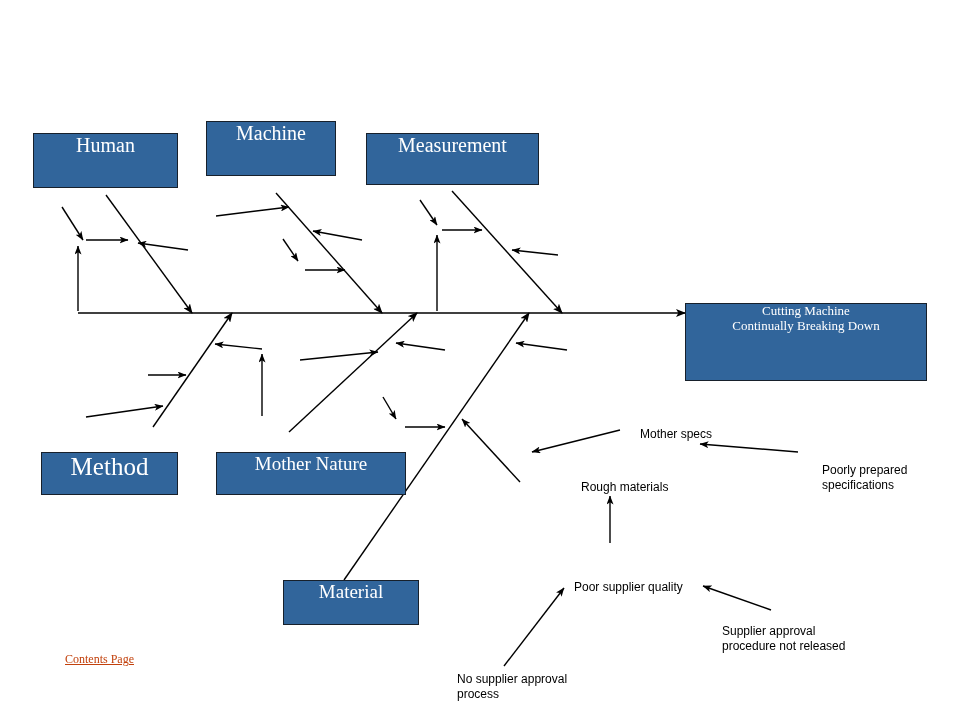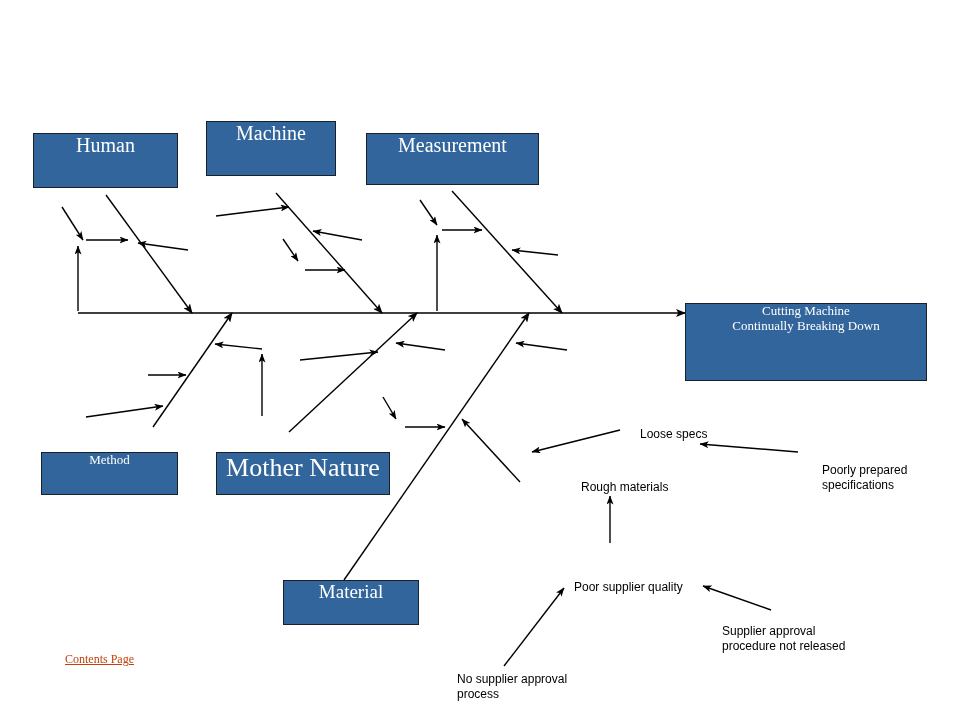--- a/index.html
+++ b/index.html
@@ -117,32 +117,32 @@
         <line x1="610" y1="543" x2="610" y2="496" stroke="#000000" stroke-width="1.4" marker-end="url(#ah-small)"></line>
         <line x1="504" y1="666" x2="564" y2="588" stroke="#000000" stroke-width="1.4" marker-end="url(#ah-small)"></line>
         <line x1="771" y1="610" x2="703" y2="586" stroke="#000000" stroke-width="1.4" marker-end="url(#ah-small)"></line>
       </g>
   </svg>
 
   <div id="boxes-layer">
       <div class="cat-box" style="left: 33px; top: 133px; width: 145px; height: 55px; font-size: 20px;"><span class="cat-label">Human</span></div>
       <div class="cat-box" style="left: 206px; top: 121px; width: 130px; height: 55px; font-size: 20px;"><span class="cat-label">Machine</span></div>
       <div class="cat-box" style="left: 366px; top: 133px; width: 173px; height: 52px; font-size: 20px;"><span class="cat-label">Measurement</span></div>
-      <div class="cat-box" style="left: 41px; top: 452px; width: 137px; height: 43px; font-size: 13px;"><span class="cat-label">Method</span></div>
-      <div class="cat-box" style="left: 216px; top: 452px; width: 174px; height: 43px; font-size: 26px;"><span class="cat-label">Mother Nature</span></div>
+      <div class="cat-box" style="left: 41px; top: 452px; width: 137px; height: 43px; font-size: 25px;"><span class="cat-label">Method</span></div>
+      <div class="cat-box" style="left: 216px; top: 452px; width: 190px; height: 43px; font-size: 19px;"><span class="cat-label">Mother Nature</span></div>
       <div class="cat-box" style="left: 283px; top: 580px; width: 136px; height: 45px; font-size: 19px;"><span class="cat-label">Material</span></div>
     </div>
 
   <div class="cat-box" id="effect-box" style="left: 685px; top: 275px; width: 242px; height: 78px; font-size: 13px; margin-top: 28px;">
     <span class="cat-label">Cutting Machine
 Continually Breaking Down</span>
   </div>
 
   <div id="causes-layer">
-      <div class="cause-text" style="left: 640px; top: 427px; width: 110px; text-align: left;">Loose specs</div>
+      <div class="cause-text" style="left: 640px; top: 427px; width: 110px; text-align: left;">Mother specs</div>
       <div class="cause-text" style="left: 822px; top: 463px; width: 135px; text-align: left;">Poorly prepared
 specifications</div>
       <div class="cause-text" style="left: 581px; top: 480px; width: 130px; text-align: left;">Rough materials</div>
       <div class="cause-text" style="left: 574px; top: 580px; width: 150px; text-align: left;">Poor supplier quality</div>
       <div class="cause-text" style="left: 722px; top: 624px; width: 160px; text-align: left;">Supplier approval
 procedure not released</div>
       <div class="cause-text" style="left: 457px; top: 672px; width: 150px; text-align: left;">No supplier approval
 process</div>
     </div>
 

